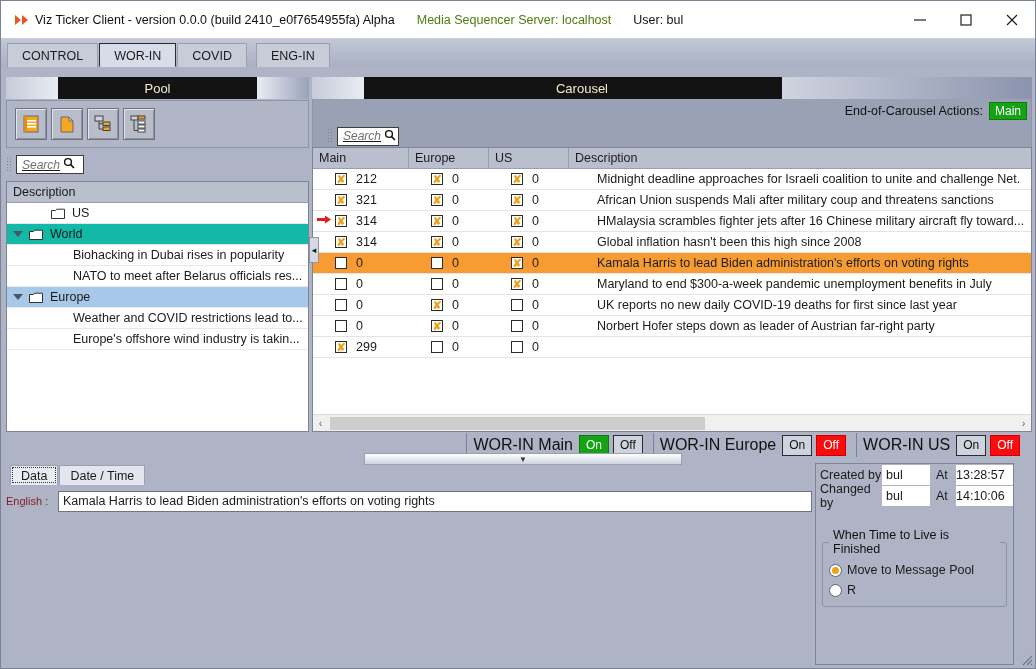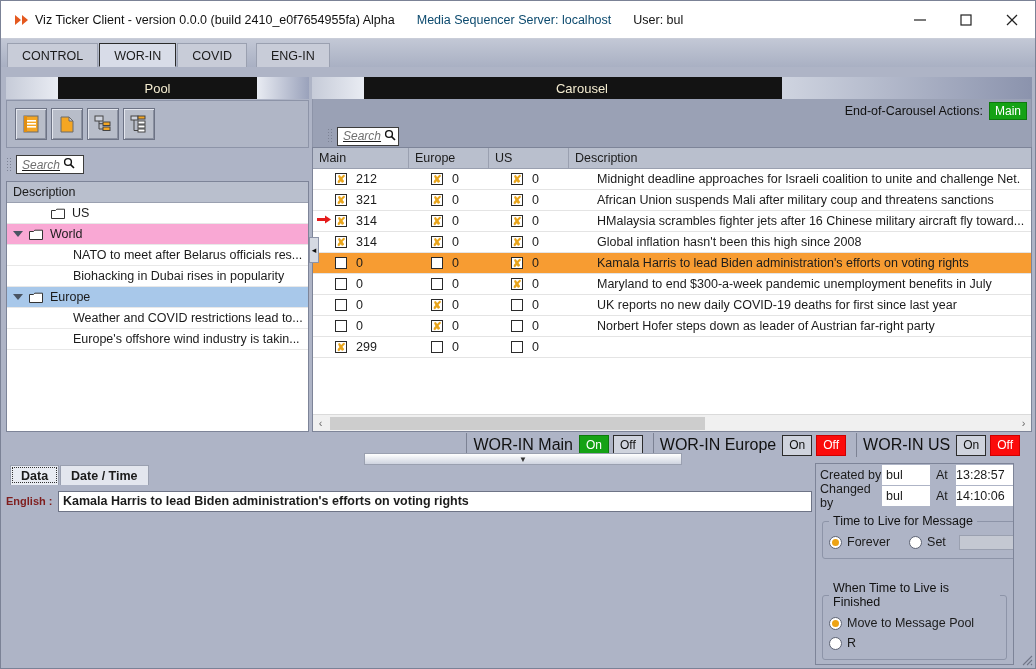--- a/index.html
+++ b/index.html
@@ -11,21 +11,21 @@
   }
   .app{position:relative;width:1036px;height:669px;box-sizing:border-box;
        border:1px solid #7b8296;background:#aeb4c6;}
 
   
   .titlebar{height:38px;background:#ffffff;display:flex;align-items:center;
             border-bottom:1px solid #c9cdd8;box-sizing:border-box;}
   .tb-icon{width:26px;display:flex;justify-content:center;align-items:center;margin-left:8px;}
   .tb-icon svg{display:block;}
   .tb-title{font-size:12.5px;color:#111;white-space:nowrap;}
-  .tb-sub{font-size:12.5px;color:#0c4a6e;margin-left:22px;white-space:nowrap;}
+  .tb-sub{font-size:12.5px;color:#4d7c0f;margin-left:22px;white-space:nowrap;}
   .tb-user{font-size:12.5px;color:#111;margin-left:22px;white-space:nowrap;}
   .tb-spacer{flex:1;}
   .wbtn{width:46px;height:37px;display:flex;align-items:center;justify-content:center;
         cursor:default;}
   .wbtn svg{display:block;}
 
   
   .tabstrip{height:28px;position:relative;
      background:linear-gradient(to bottom,#c3c8d6 0%,#b7bdcd 45%,#a9b0c3 100%);
      display:flex;align-items:flex-end;padding-left:6px;box-sizing:border-box;}
@@ -64,21 +64,21 @@
   .tbtn{width:32px;height:32px;background:#b8bdc9;border:1px solid #6d7385;
         box-sizing:border-box;display:flex;align-items:center;justify-content:center;
         box-shadow:inset 1px 1px 0 #e3e6ee, inset -1px -1px 0 #8a90a0;}
   .pool .srow{height:25px;display:flex;align-items:center;gap:3px;padding-top:4px;}
   .tree{position:absolute;left:0;top:104px;width:303px;height:251px;background:#fff;
         border:1px solid #7d8498;box-sizing:border-box;overflow:hidden;}
   .tree-head{height:21px;background:#b9bfcd;border-bottom:1px solid #9aa0b0;
      display:flex;align-items:center;padding-left:6px;font-size:12.5px;box-sizing:border-box;}
   .trow{height:21px;display:flex;align-items:center;font-size:12.5px;color:#1b1b1b;
         border-bottom:1px solid #e8e8e8;box-sizing:border-box;}
-  .trow.grp-green{background:#f9a8d4;}
+  .trow.grp-green{background:#14b8a6;}
   .trow.grp-blue{background:#a8c8ea;}
   .tw{width:22px;display:flex;justify-content:center;align-items:center;flex:0 0 auto;}
   .caret{width:0;height:0;border-left:5px solid transparent;border-right:5px solid transparent;
          border-top:6px solid #4a5462;}
   .folder{width:16px;flex:0 0 auto;display:flex;align-items:center;}
   .leafpad{width:66px;flex:0 0 auto;}
   .collapse-handle{position:absolute;left:303px;top:160px;width:10px;height:26px;
      background:#d5d9e2;border:1px solid #8d94a8;box-sizing:border-box;
      display:flex;align-items:center;justify-content:center;font-size:9px;color:#111;z-index:5;}
 
@@ -128,21 +128,21 @@
   .sbtn.on{background:#15a215;color:#fff;border-color:#0c7a0c;}
   .sbtn.off{background:#fb0b0b;color:#fff;border-color:#c00;}
 
   
   .splitter{position:absolute;left:363px;top:452px;width:318px;height:12px;
      background:linear-gradient(to bottom,#ffffff,#cfd4e0);border:1px solid #9aa0b0;
      box-sizing:border-box;display:flex;align-items:center;justify-content:center;
      font-size:8px;color:#333;}
 
   
-  .editor{position:absolute;left:5px;top:462px;width:806px;height:202px;font-weight:bold;}
+  .editor{position:absolute;left:5px;top:462px;width:806px;height:202px;}
   .etabs{height:22px;display:flex;align-items:flex-end;padding-left:4px;box-sizing:border-box;}
   .etab{height:20px;line-height:20px;padding:0 10px;font-size:12.5px;background:#e3e6ee;
         border:1px solid #9aa0b0;border-bottom:none;margin-right:1px;box-sizing:border-box;}
   .etab.sel{background:#e9ecf3;outline:1px dotted #333;outline-offset:-3px;}
   .erow{margin-top:5px;height:22px;display:flex;align-items:center;}
   .elabel{font-size:11px;color:#7f1d1d;width:52px;}
   .einput{flex:1;height:21px;background:#fff;border:1px solid #6e7486;font-size:12.5px;
           display:flex;align-items:center;padding-left:4px;box-sizing:border-box;}
 
   
@@ -286,26 +286,26 @@
         <span class="folder">
           <svg width="14" height="11" viewBox="0 0 14 11">
               <path d="M0.5 2.5 H4.5 L5.8 1.2 H13.5 V10.5 H0.5 Z" fill="#fff" stroke="#333"></path>
             </svg>
         </span>
         <span style="margin-left:5px;">World</span>
       </div>
 
       <div class="trow">
         <span class="leafpad"></span>
-        <span>NATO to meet after Belarus officials res...</span>
+        <span>Biohacking in Dubai rises in popularity</span>
       </div>
 
       <div class="trow">
         <span class="leafpad"></span>
-        <span>Biohacking in Dubai rises in popularity</span>
+        <span>NATO to meet after Belarus officials res...</span>
       </div>
 
       <div class="trow grp-blue">
         <span class="tw">
             <span class="caret"></span>
           </span>
         <span class="folder">
           <svg width="14" height="11" viewBox="0 0 14 11">
               <path d="M0.5 2.5 H4.5 L5.8 1.2 H13.5 V10.5 H0.5 Z" fill="#fff" stroke="#333"></path>
             </svg>
@@ -601,30 +601,20 @@
         <span class="mat">At</span>
         <span class="mtime">13:28:57</span>
       </div>
       <div class="mrow">
         <span class="mlab">Changed by</span>
         <span class="mval">bul</span>
         <span class="mat">At</span>
         <span class="mtime">14:10:06</span>
       </div>
 
-      <fieldset class="fset">
-        <legend>Time to Live for Message</legend>
-        <div class="radline">
-          <span class="radio on"></span>
-          <span>Forever</span>
-          <span class="radio" style="margin-left:14px;"></span>
-          <span>Set</span>
-          <span class="ttlbox"></span>
-        </div>
-      </fieldset>
 
       <fieldset class="fset" style="margin-top:22px;">
         <legend>When Time to Live is Finished</legend>
         <div class="radline">
           <span class="radio on"></span>
           <span>Move to Message Pool</span>
         </div>
         <div class="radline">
           <span class="radio"></span>
           <span>R</span>

